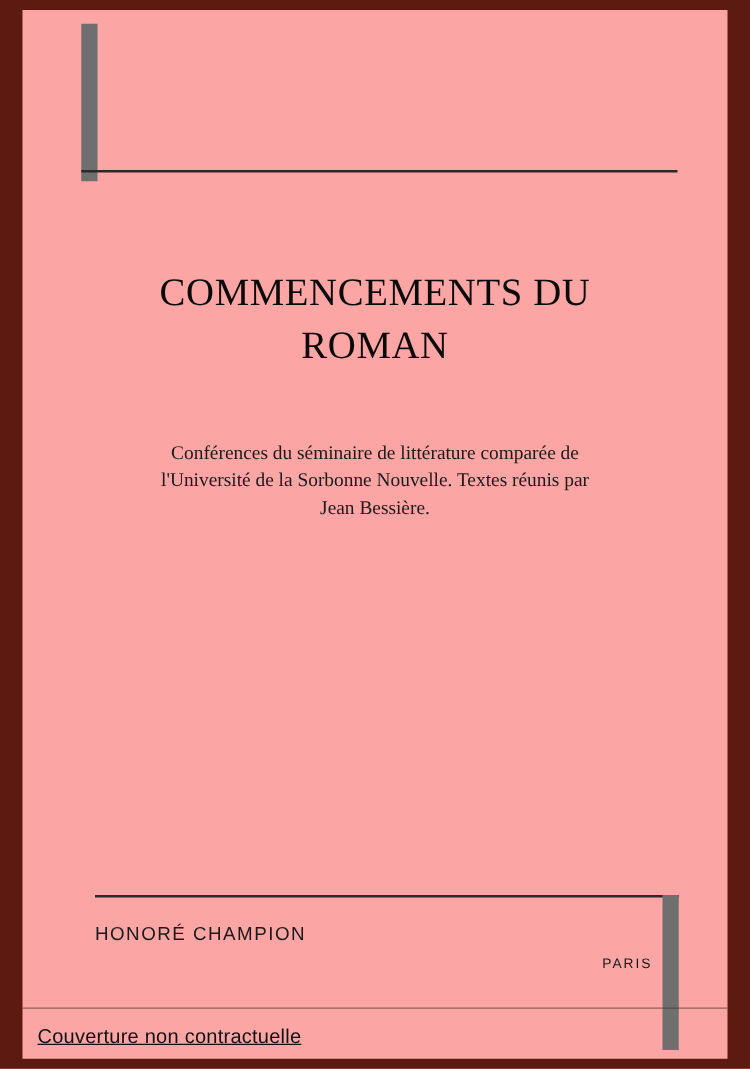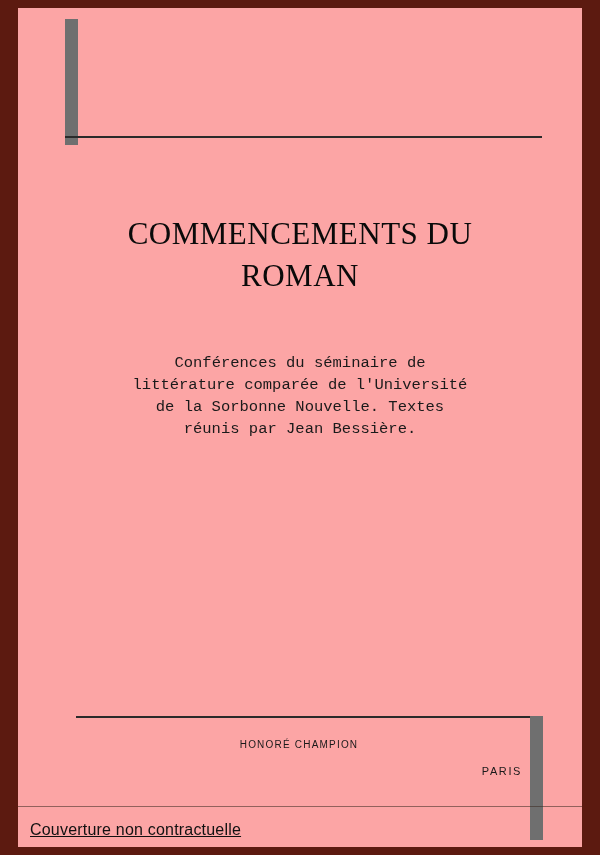--- a/index.html
+++ b/index.html
@@ -57,21 +57,21 @@
 
   .subtitle {
     position: absolute;
     left: 110px;
     top: 344px;
     width: 344px;
     text-align: center;
     font-size: 15.5px;
     line-height: 22px;
     color: #1a1a1a;
-    font-family: Liberation Mono, monospace;
+    font-family: Liberation Serif, serif;
   }
 
   
   .bottom-hline {
     position: absolute;
     left: 58px;
     top: 708px;
     width: 467px;
     height: 1.5px;
     background: #2a2a2a;
@@ -82,22 +82,21 @@
     top: 708px;
     width: 13px;
     height: 124px;
     background: #6f6f6f;
   }
   .publisher {
     position: absolute;
     left: 58px;
     top: 731px;
     width: 446px;
-    text-align: center;
-    font-size: 10px;
+    font-size: 15px;
     letter-spacing: 1.2px;
     color: #1a1a1a;
     font-family: "Liberation Sans", sans-serif;
   }
   .city {
     position: absolute;
     left: 58px;
     top: 757px;
     width: 446px;
     text-align: right;

